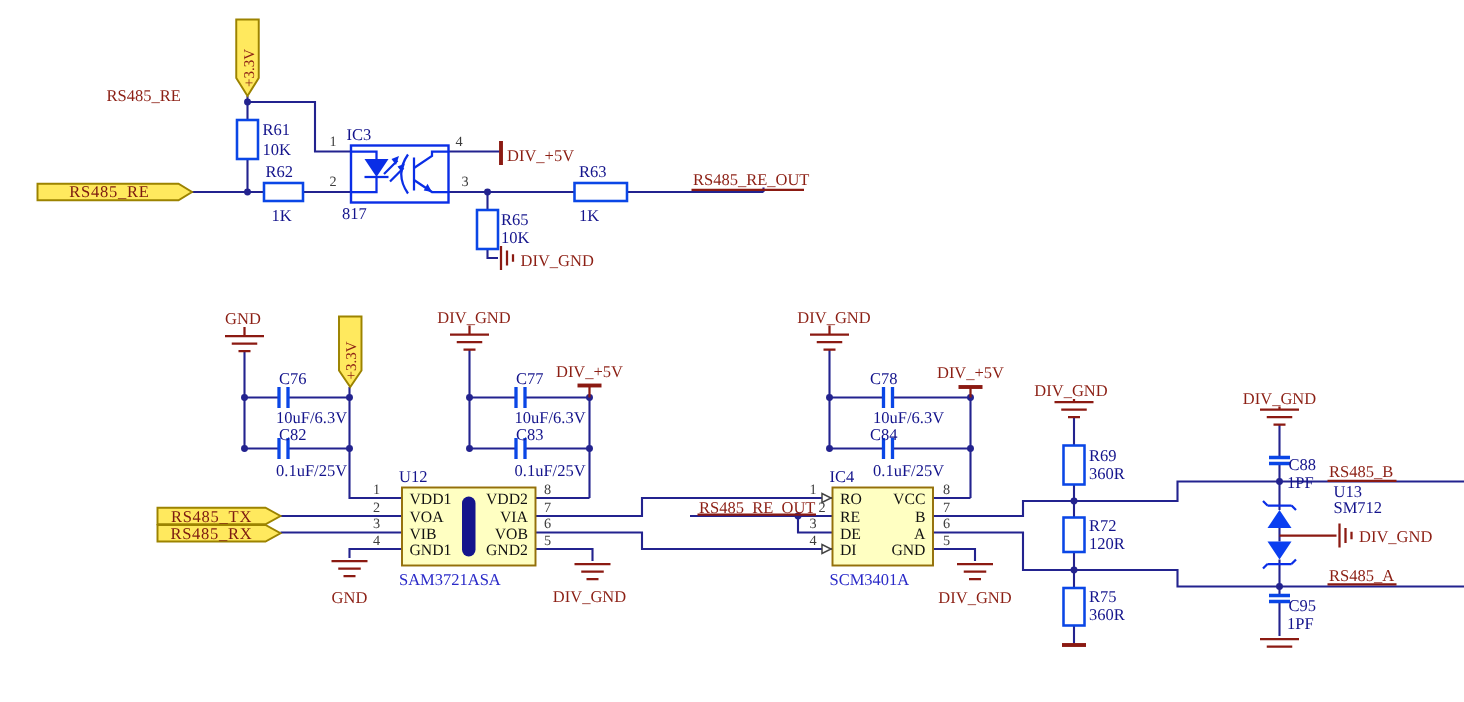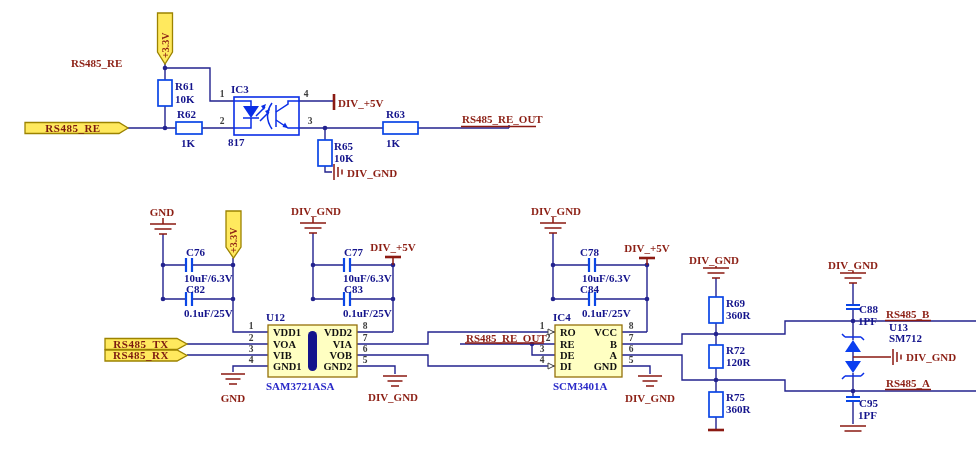--- a/index.html
+++ b/index.html
@@ -1,16 +1,16 @@
 <!DOCTYPE html>
 <html><head>
 <meta charset="utf-8">
 <style>
   html,body{margin:0;padding:0;background:#ffffff;}
-  .stage{position:relative;width:976px;height:432px;background:#fff;overflow:hidden;font-weight:bold;}
+  .stage{position:relative;width:976px;height:432px;background:#fff;overflow:hidden;}
   svg text{font-family:"Liberation Serif", serif;}
   .w{stroke:#23238f;stroke-width:1.4;fill:none;}
   .sym{stroke:#0a46e6;stroke-width:1.7;fill:#ffffff;}
   .cp{stroke:#0a46e6;stroke-width:2.2;fill:none;}
   .opto{stroke:#0a2ee6;stroke-width:1.6;fill:#ffffff;}
   .og{stroke:#0a2ee6;stroke-width:1.5;fill:none;}
   .ofill{fill:#0a2ee6;stroke:none;}
   .bfill{fill:#0a3ef0;stroke:none;}
   .mr{stroke:#8b1a12;stroke-width:1.5;fill:none;}
   .mrb{stroke:#8b1a12;stroke-width:2.6;fill:none;}

